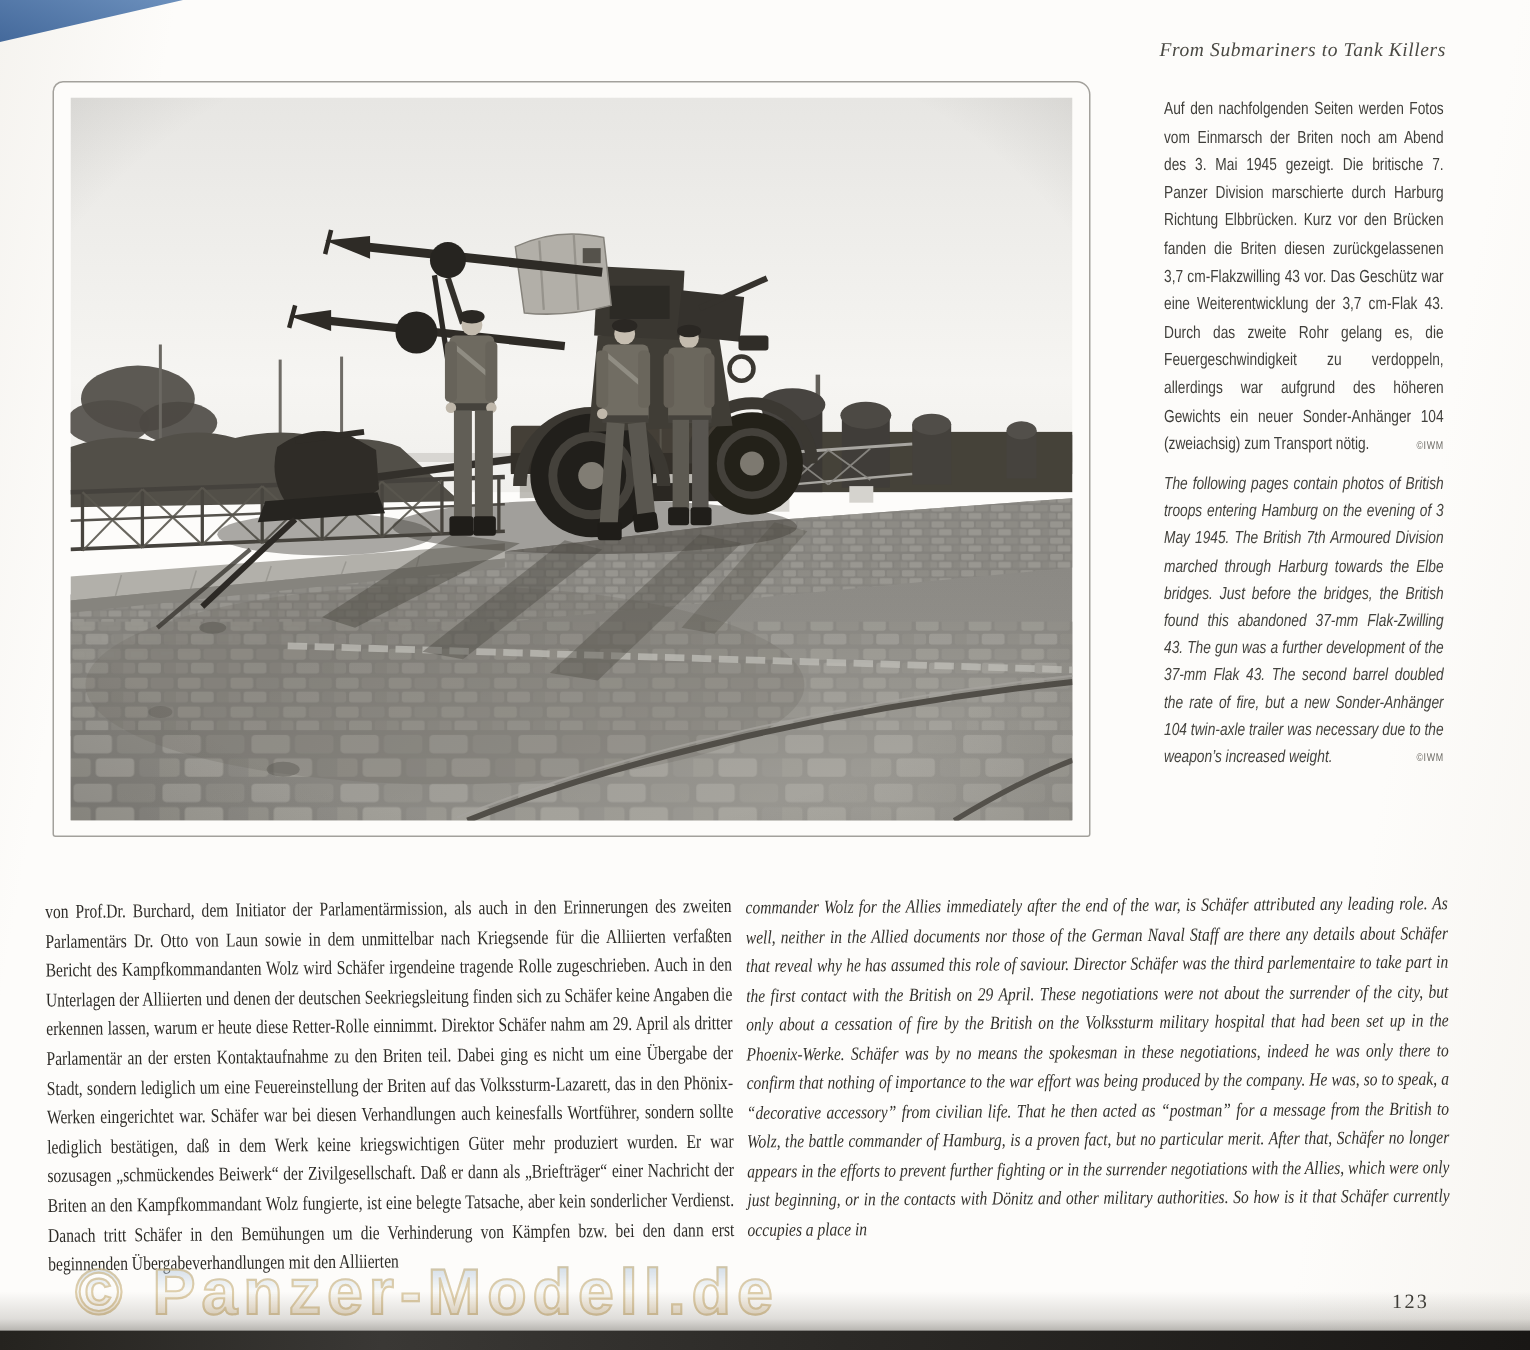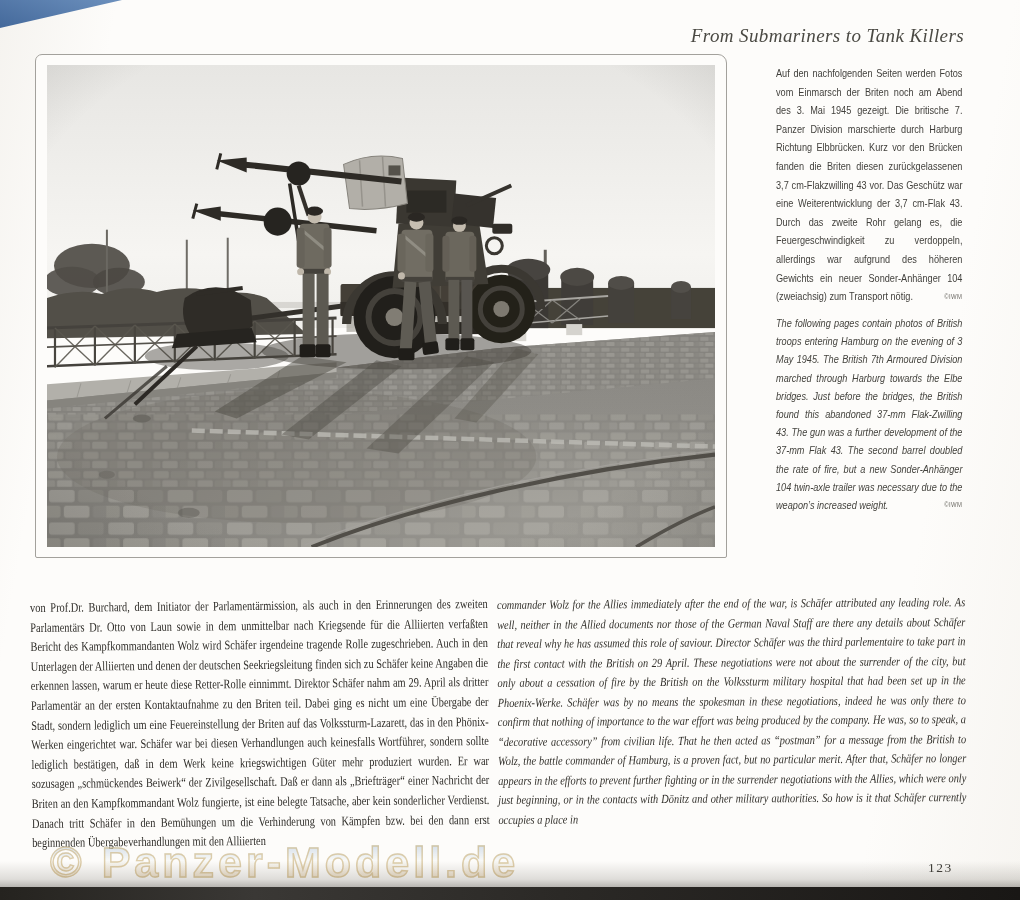--- a/index.html
+++ b/index.html
@@ -8,21 +8,21 @@
     background:linear-gradient(100deg,#f5f3ef 0%,#fdfcfa 10%,#fdfcfa 86%,#f7f5f1 100%);
     font-family:"Liberation Serif",serif;
   }
   .cover-corner{
     position:absolute;left:0;top:0;width:122px;height:28px;
     background:linear-gradient(200deg,#6c90bd,#44699b);
     clip-path:polygon(0 0,100% 0,0 100%);
   }
   .running-header{
     position:absolute;top:25px;right:56px;
-    font-style:italic;font-size:19px;letter-spacing:.4px;color:#4a4943;
+    font-style:italic;font-size:13px;letter-spacing:.4px;color:#4a4943;
   }
   .photo-frame{
     position:absolute;left:35px;top:54px;width:692px;height:504px;margin:0;
     border:1px solid #a3a19c;border-radius:7px 9px 2px 2px;
     background:#fdfcfa;padding:10px 11px;box-sizing:border-box;
   }
   .photo-frame svg{display:block;width:100%;height:100%;}
   .caption{
     position:absolute;left:776px;width:236px;
     transform:scaleX(0.79);transform-origin:left top;

